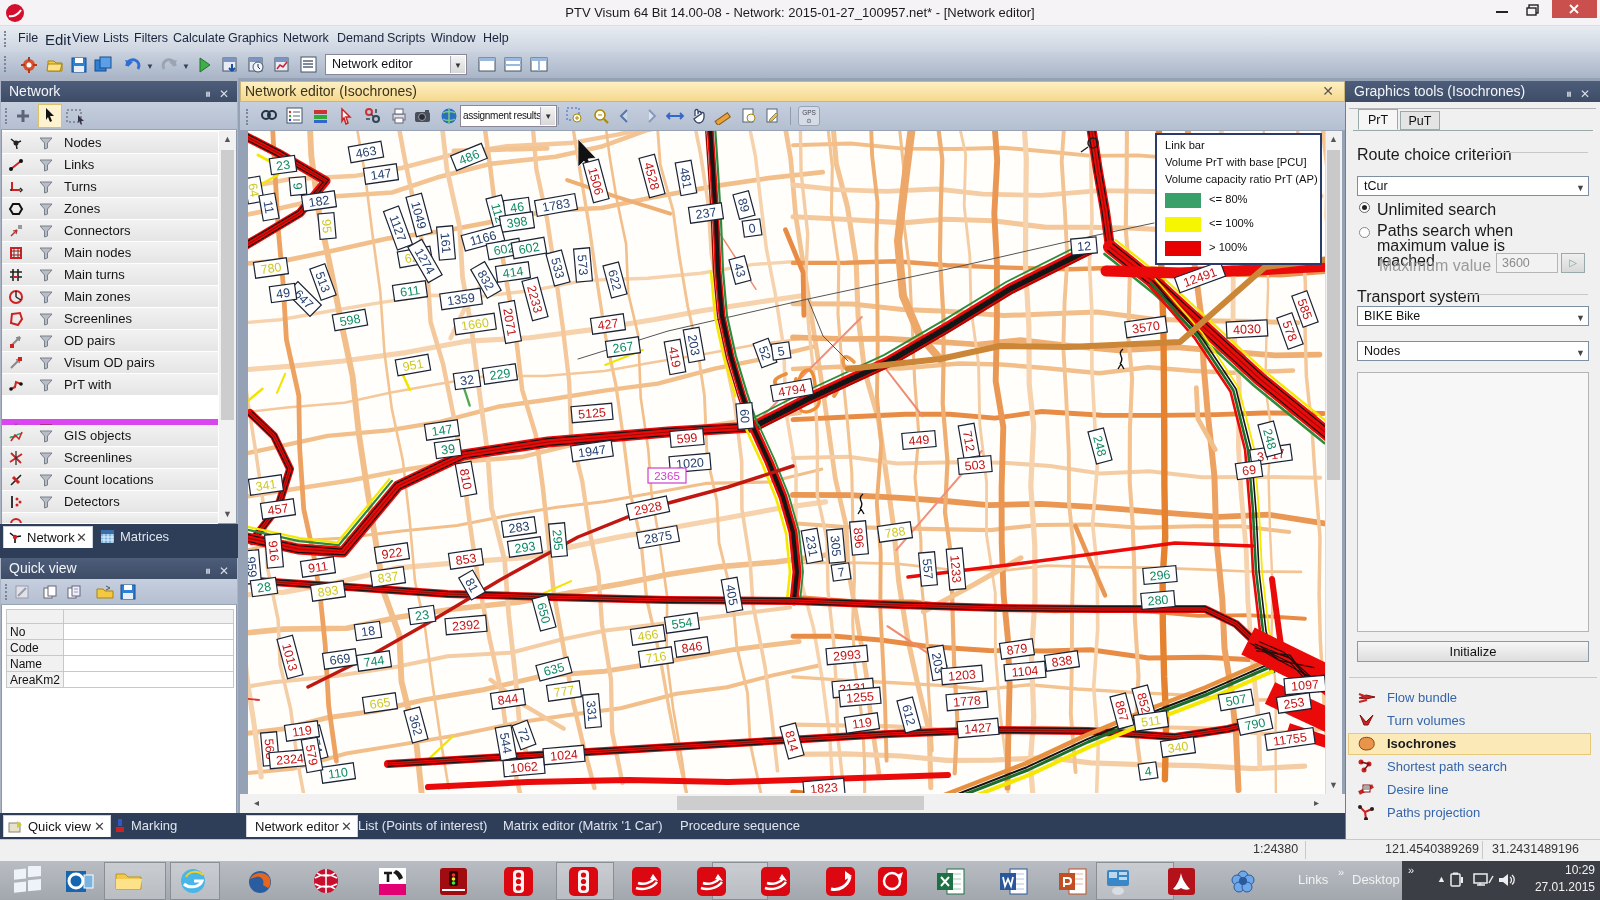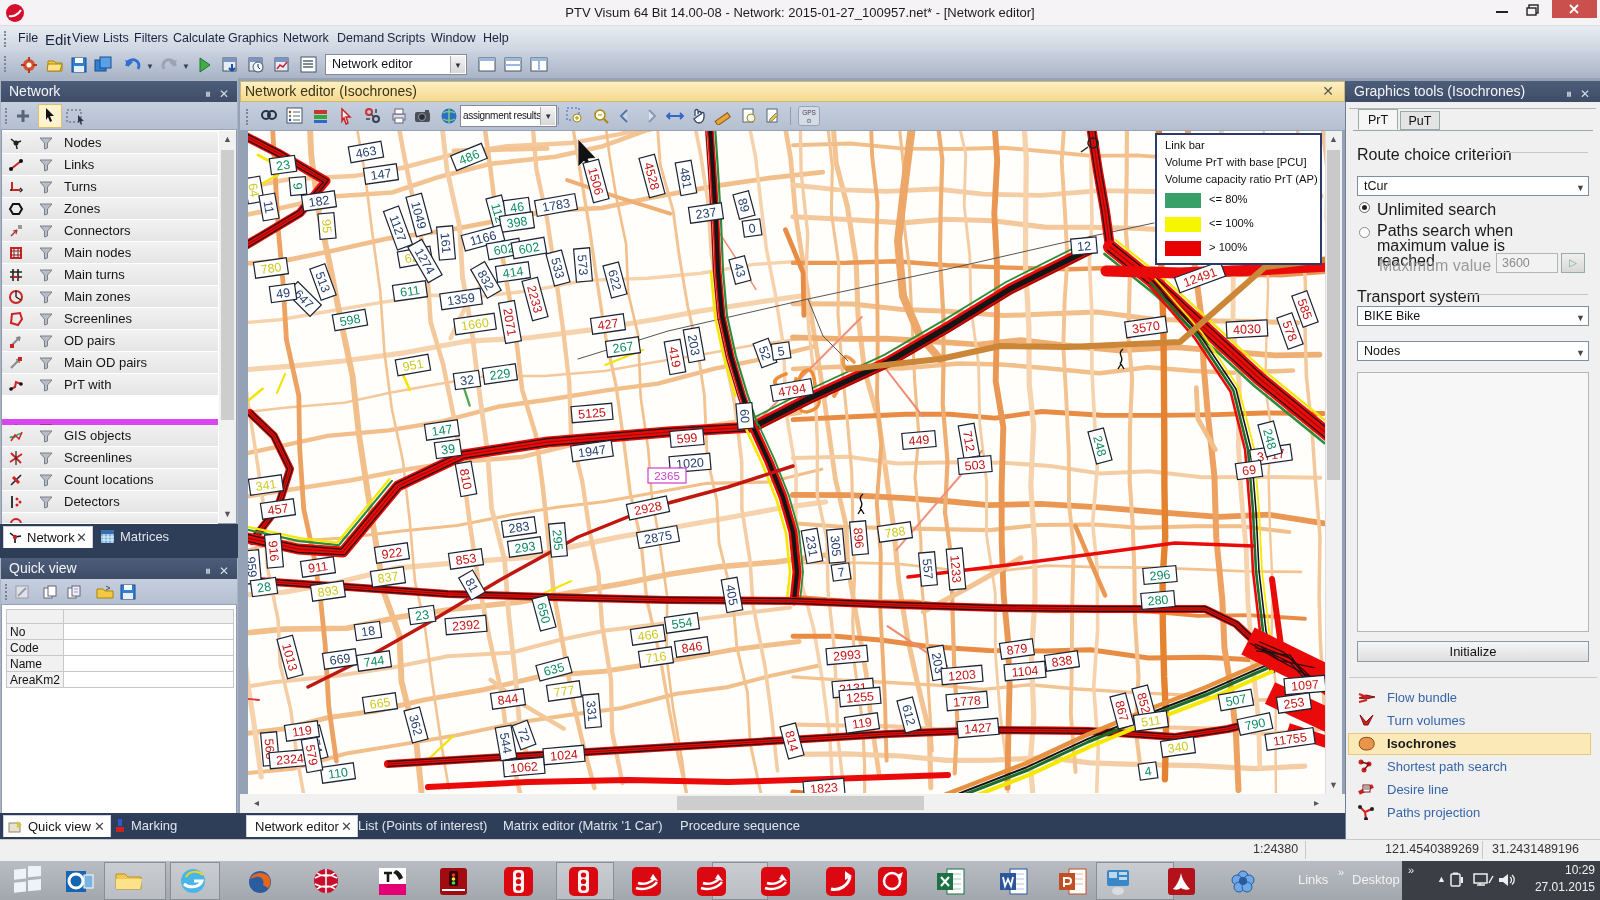--- a/index.html
+++ b/index.html
@@ -262,21 +262,21 @@
     </div>
     <div class="nrow abs" style="left:2px;top:352px;width:216px;">
       <svg class="abs" width="16" height="16" viewBox="0 0 16 16" style="left:6px;top:3px">
         <path d="M3 13L12 4" stroke="#888" stroke-width="2"></path>
         <path d="M12 4l-1 4M12 4l-4 1" stroke="#888" stroke-width="1.5"></path>
         <rect x="10" y="2" width="4" height="4" fill="#c22"></rect>
       </svg>
       <svg class="abs" width="16" height="16" viewBox="0 0 16 16" style="left:36px;top:3px">
         <path d="M2 3h12l-4.5 5v5l-3 1v-6z" fill="#b9bec6" stroke="#78808c"></path>
       </svg>
-      <div class="txt">Main OD pairs</div>
+      <div class="txt">Visum OD pairs</div>
     </div>
     <div class="nrow abs" style="left:2px;top:374px;width:216px;">
       <svg class="abs" width="16" height="16" viewBox="0 0 16 16" style="left:6px;top:3px">
         <path d="M3 12l4-2 1-5 5 2" stroke="#c22" stroke-width="2" fill="none"></path>
         <circle cx="3" cy="12" r="1.8" fill="#111"></circle>
         <circle cx="13" cy="7" r="1.8" fill="#111"></circle>
       </svg>
       <svg class="abs" width="16" height="16" viewBox="0 0 16 16" style="left:36px;top:3px">
         <path d="M2 3h12l-4.5 5v5l-3 1v-6z" fill="#b9bec6" stroke="#78808c"></path>
       </svg>

